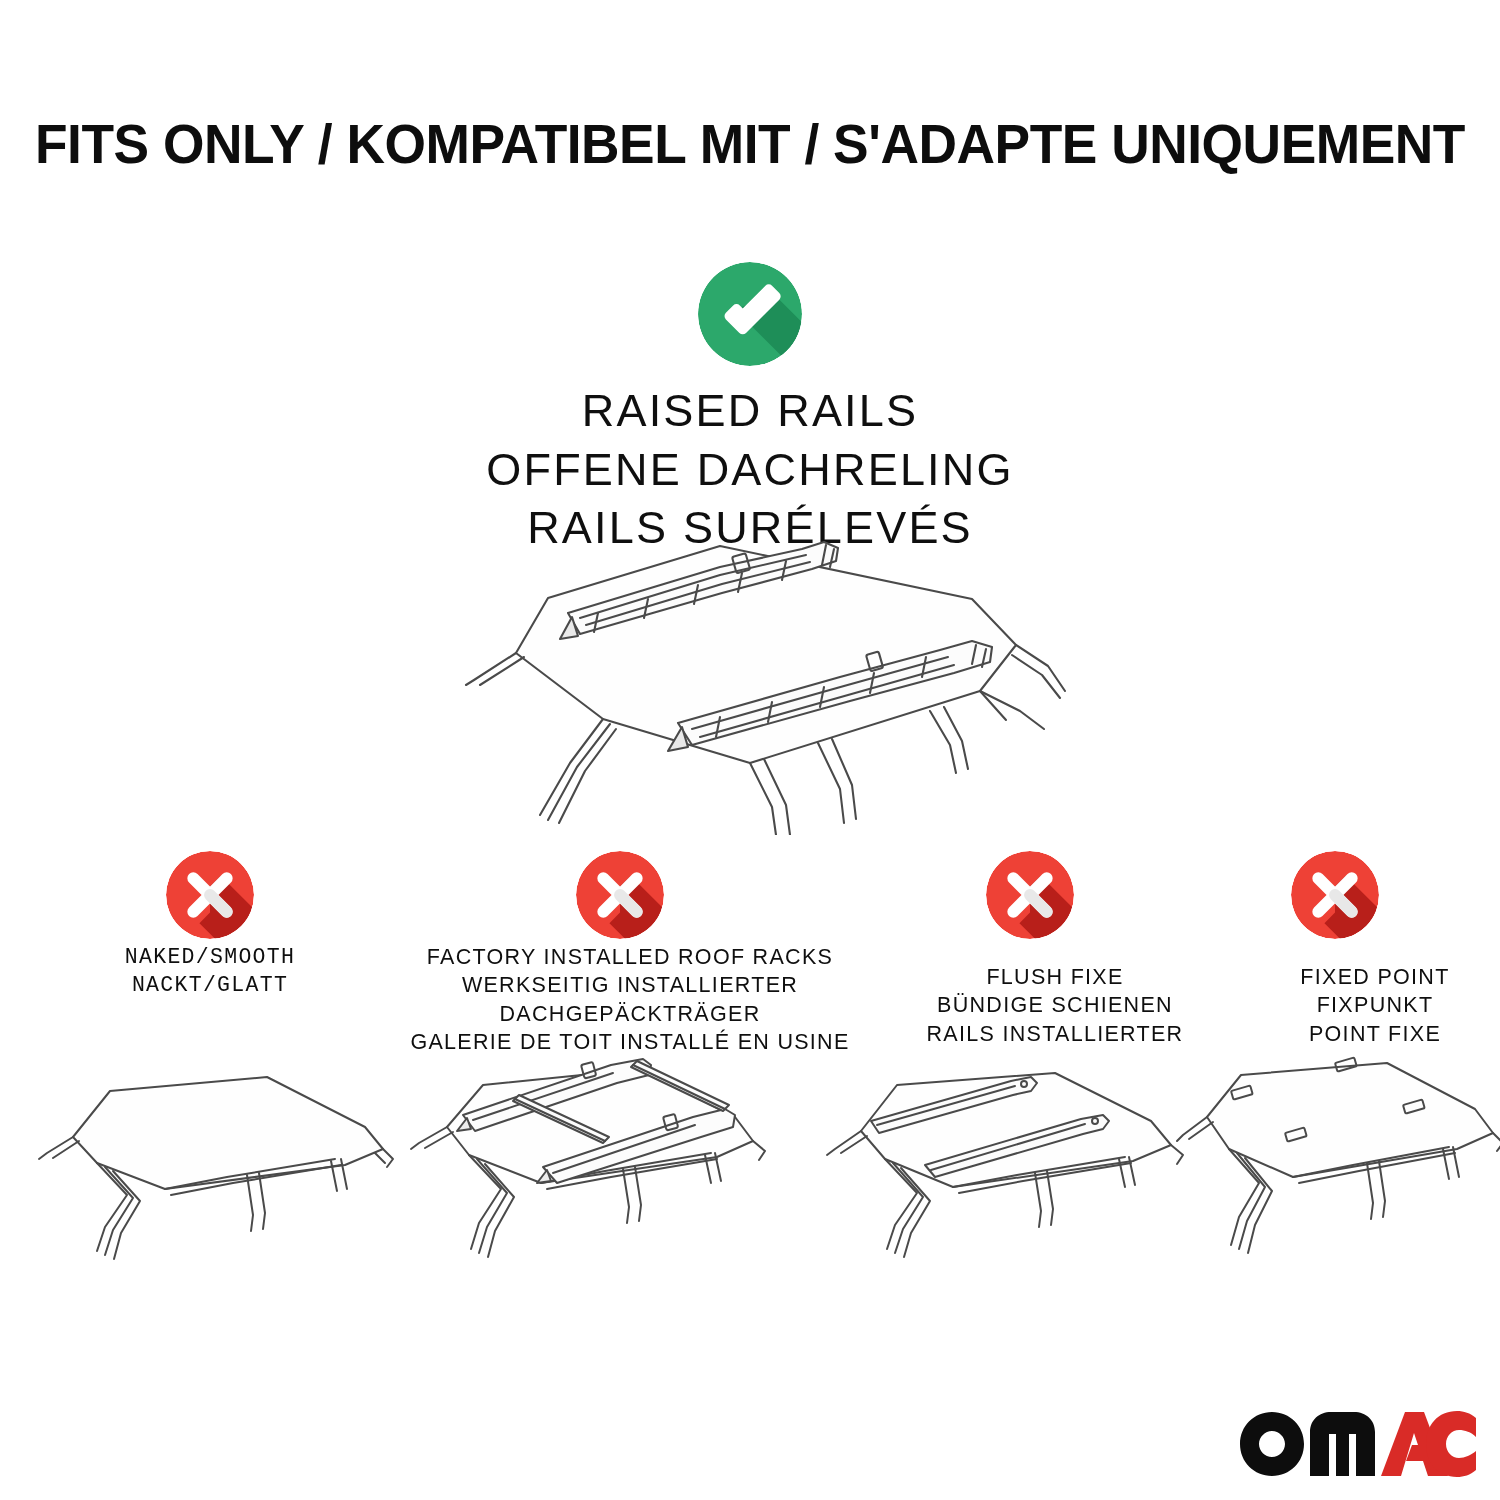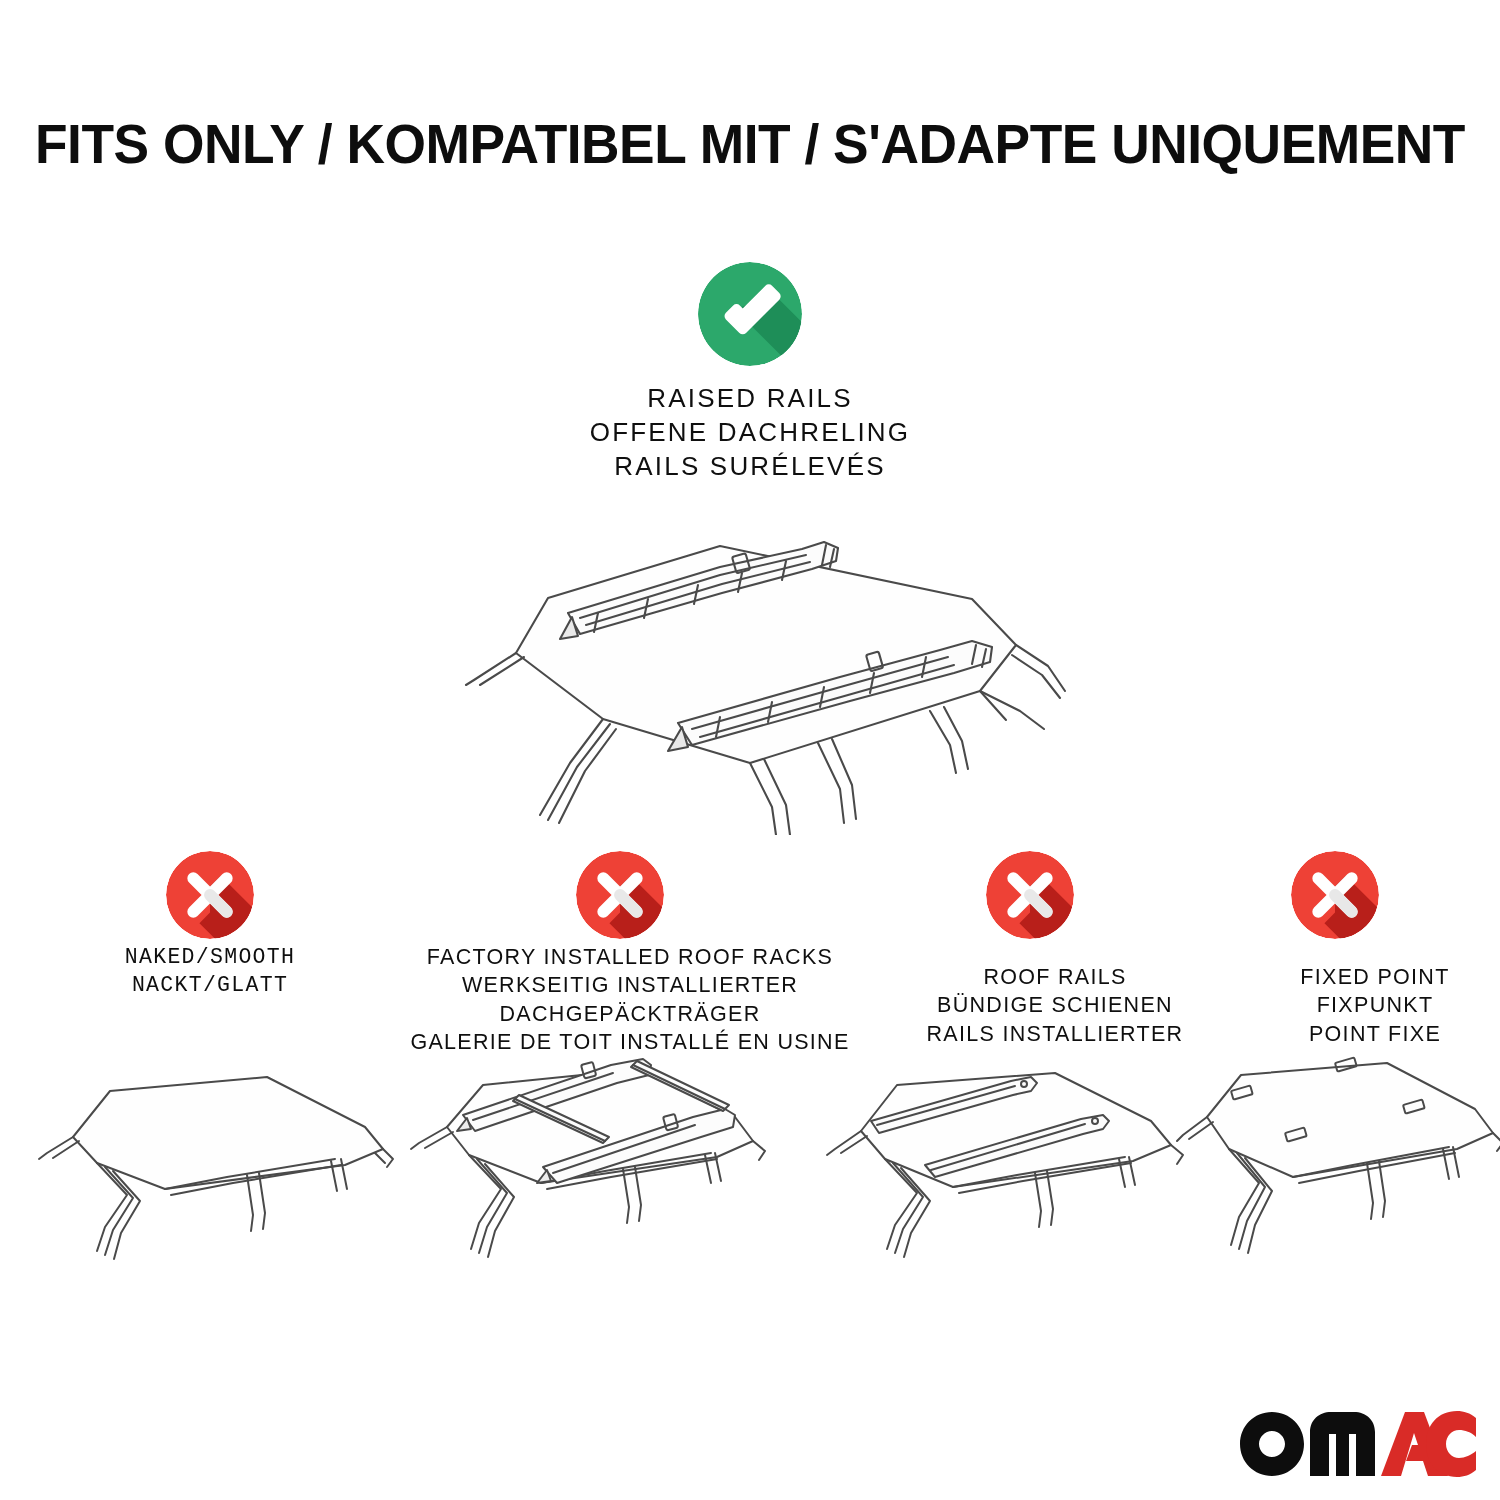--- a/index.html
+++ b/index.html
@@ -38,21 +38,21 @@
 
   
   .label-block {
     position:absolute;
     text-align:center;
     line-height:1.30;
     color:#0f0f0f;
   }
   .label-main {
     left:0; width:1500px; top:382px;
-    font-size:26px;
+    font-size:45px;
     letter-spacing:2.2px;
     font-weight:400;
   }
   .label-sub {
     font-size:21.5px;
     letter-spacing:1.3px;
     font-weight:400;
     line-height:1.32;
   }
   .lb1 { left:40px;  width:340px; top:943px;font-family:Liberation Mono, monospace; }
@@ -231,21 +231,21 @@
 </div>
 
 <div class="label-block label-sub lb2">
   <div>FACTORY INSTALLED ROOF RACKS</div>
   <div>WERKSEITIG INSTALLIERTER</div>
   <div>DACHGEPÄCKTRÄGER</div>
   <div>GALERIE DE TOIT INSTALLÉ EN USINE</div>
 </div>
 
 <div class="label-block label-sub lb3">
-  <div>ROOF RAILS</div>
+  <div>FLUSH FIXE</div>
   <div>BÜNDIGE SCHIENEN</div>
   <div>RAILS INSTALLIERTER</div>
 </div>
 
 <div class="label-block label-sub lb4">
   <div>FIXED POINT</div>
   <div>FIXPUNKT</div>
   <div>POINT FIXE</div>
 </div>
 

